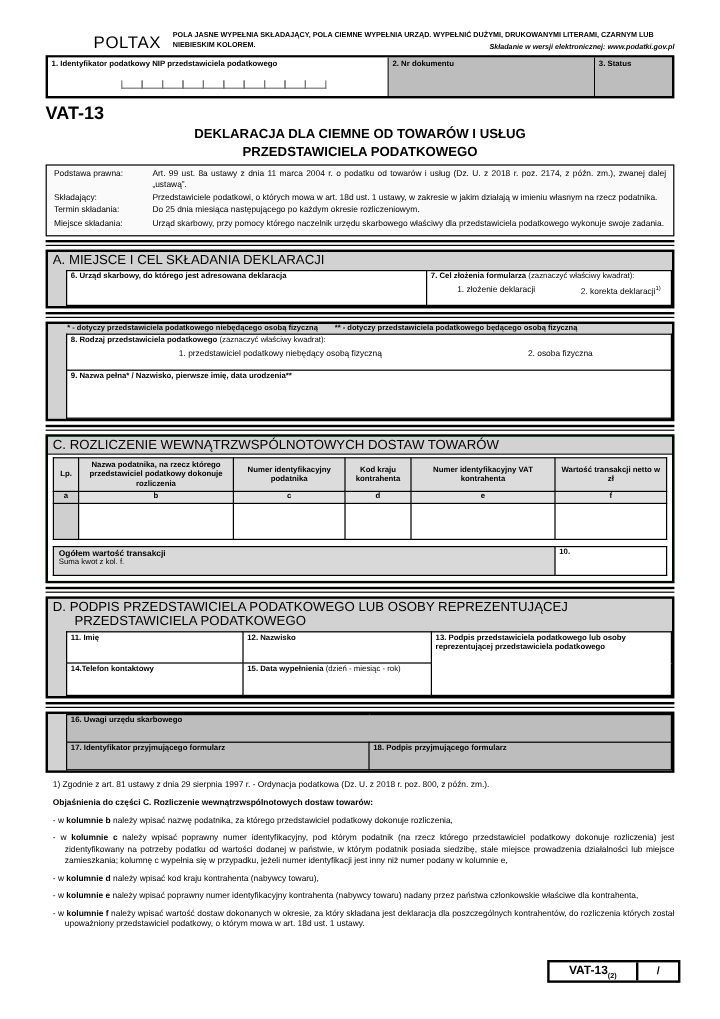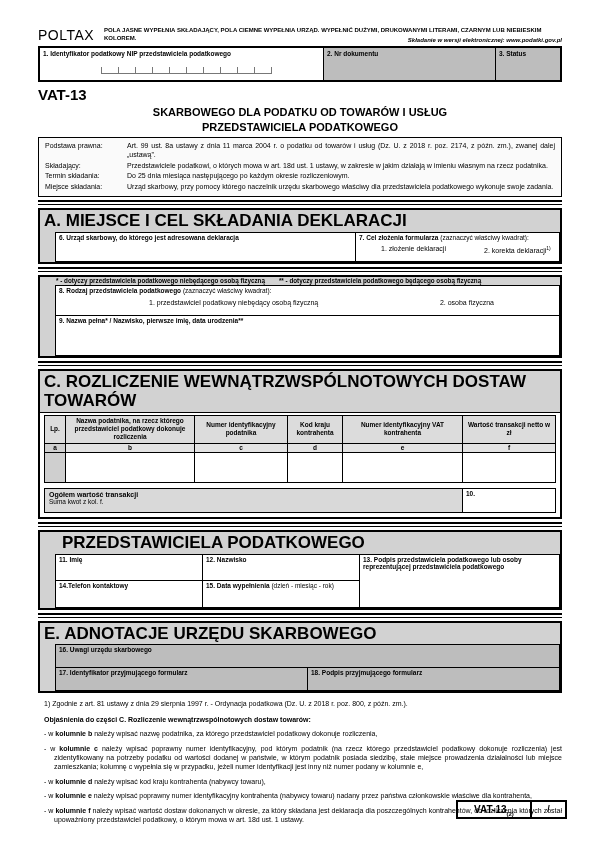--- a/index.html
+++ b/index.html
@@ -2,21 +2,21 @@
 <html><head>
 <meta charset="utf-8">
 <style>
   html,body{margin:0;padding:0;background:#fff;}
   body{width:600px;height:849px;position:relative;overflow:hidden;
        font-family:"Liberation Sans","DejaVu Sans",sans-serif;color:#000;}
   .page{padding:26px 38px 0 38px;}
 
   
   .hdr{display:flex;align-items:flex-start;margin-bottom:3px;position:relative;}
-  .logo{font-size:14px;letter-spacing:.5px;width:66px;flex:none;padding-top:1px;}
+  .logo{font-size:14px;letter-spacing:.5px;width:66px;flex:none;padding-top:1px;margin-left:40px;}
   .instr{flex:1;font-size:6px;font-weight:bold;line-height:1.35;padding-right:2px;}
   .efiling{position:absolute;right:0;bottom:0;font-size:6px;font-weight:bold;font-style:italic;}
 
   
   .topfields{border:2px solid #000;display:flex;height:32px;}
   .topfields .cell{padding:2px 3px;box-sizing:border-box;}
   .tf1{width:284px;background:#fff;border-right:1px solid #000;}
   .tf2{width:172px;background:#bdbdbd;border-right:1px solid #000;}
   .tf3{flex:1;background:#bdbdbd;}
   .flabel{font-size:6.5px;font-weight:bold;line-height:1.2;}
@@ -41,21 +41,21 @@
   .legal{border:1.5px solid #000;margin-top:1px;padding:3px 6px 4px 6px;font-size:7px;line-height:1.35;background:#fafafa;}
   .legalrow{display:flex;margin-bottom:1px;}
   .legallabel{width:82px;flex:none;}
   .legaltext{flex:1;text-align:justify;}
 
   .sep{border-top:2px solid #000;border-bottom:1px solid #000;height:2px;margin:3px 0;}
 
   
   .sec{border:2px solid #000;background:#d2d2d2;}
   .sec.white{background:#22c55e;}
-  .sectitle{font-size:17px;font-weight:bold;padding:1px 4px 1px 4px;line-height:1.15;}
+  .sectitle{font-size:11px;font-weight:normal;padding:1px 4px 1px 4px;line-height:1.15;}
   .sectitle .l2{padding-left:18px;}
   .subnote{font-size:6.3px;font-weight:bold;padding:0 4px 1px 16px;display:flex;gap:14px;}
   .fields{margin-left:15px;}
   table.fgrid{width:100%;border-collapse:collapse;table-layout:fixed;}
   table.fgrid td{border:1px solid #000;background:#fff;vertical-align:top;padding:1px 3px;box-sizing:border-box;}
 
   .optrow{display:flex;font-size:7px;margin-top:5px;}
 
   
   .ctable-wrap{background:#fff;padding:2px 4px 4px 4px;}
@@ -119,21 +119,21 @@
     <div class="cell tf2">
       <div class="flabel">2. Nr dokumentu</div>
     </div>
     <div class="cell tf3">
       <div class="flabel">3. Status</div>
     </div>
   </div>
 
   <div class="formcode">VAT-13</div>
   <div class="maintitle">
-    <div>SKARBOWEGO DLA PODATKU OD TOWARÓW I USŁUG</div>
+    <div>DEKLARACJA DLA CIEMNE OD TOWARÓW I USŁUG</div>
     <div>PRZEDSTAWICIELA PODATKOWEGO</div>
   </div>
 
 
   <div class="legal">
     <div class="legalrow">
       <div class="legallabel">Podstawa prawna:</div>
       <div class="legaltext">Art. 99 ust. 8a ustawy z dnia 11 marca 2004 r. o podatku od towarów i usług (Dz. U. z 2018 r. poz. 2174, z późn. zm.), zwanej dalej „ustawą”.</div>
     </div>
     <div class="legalrow">
@@ -249,20 +249,21 @@
         </tr>
       </tbody>
         </table>
     </div>
   </div>
 
   <div class="sep"></div>
 
   <div class="sec">
     <div class="sectitle">
+      <div>D. PODPIS PRZEDSTAWICIELA PODATKOWEGO LUB OSOBY REPREZENTUJĄCEJ</div>
       <div class="l2">PRZEDSTAWICIELA PODATKOWEGO</div>
     </div>
     <div class="fields">
       <table class="fgrid">
         <tbody>
             <tr>
           <td style="width:147px;height:26px;">
             <div class="flabel">11. Imię</div>
           </td>
           <td style="width:157px;">
@@ -281,21 +282,20 @@
           </td>
         </tr>
       </tbody>
         </table>
     </div>
   </div>
 
   <div class="sep"></div>
 
   <div class="sec">
-    <div class="sectitle">E. ADNOTACJE URZĘDU SKARBOWEGO</div>
     <div class="fields">
       <table class="fgrid office">
         <tbody>
             <tr>
           <td colspan="2" style="height:23px;">
             <div class="flabel">16. Uwagi urzędu skarbowego</div>
           </td>
         </tr>
         <tr>
           <td style="width:50%;height:23px;">

